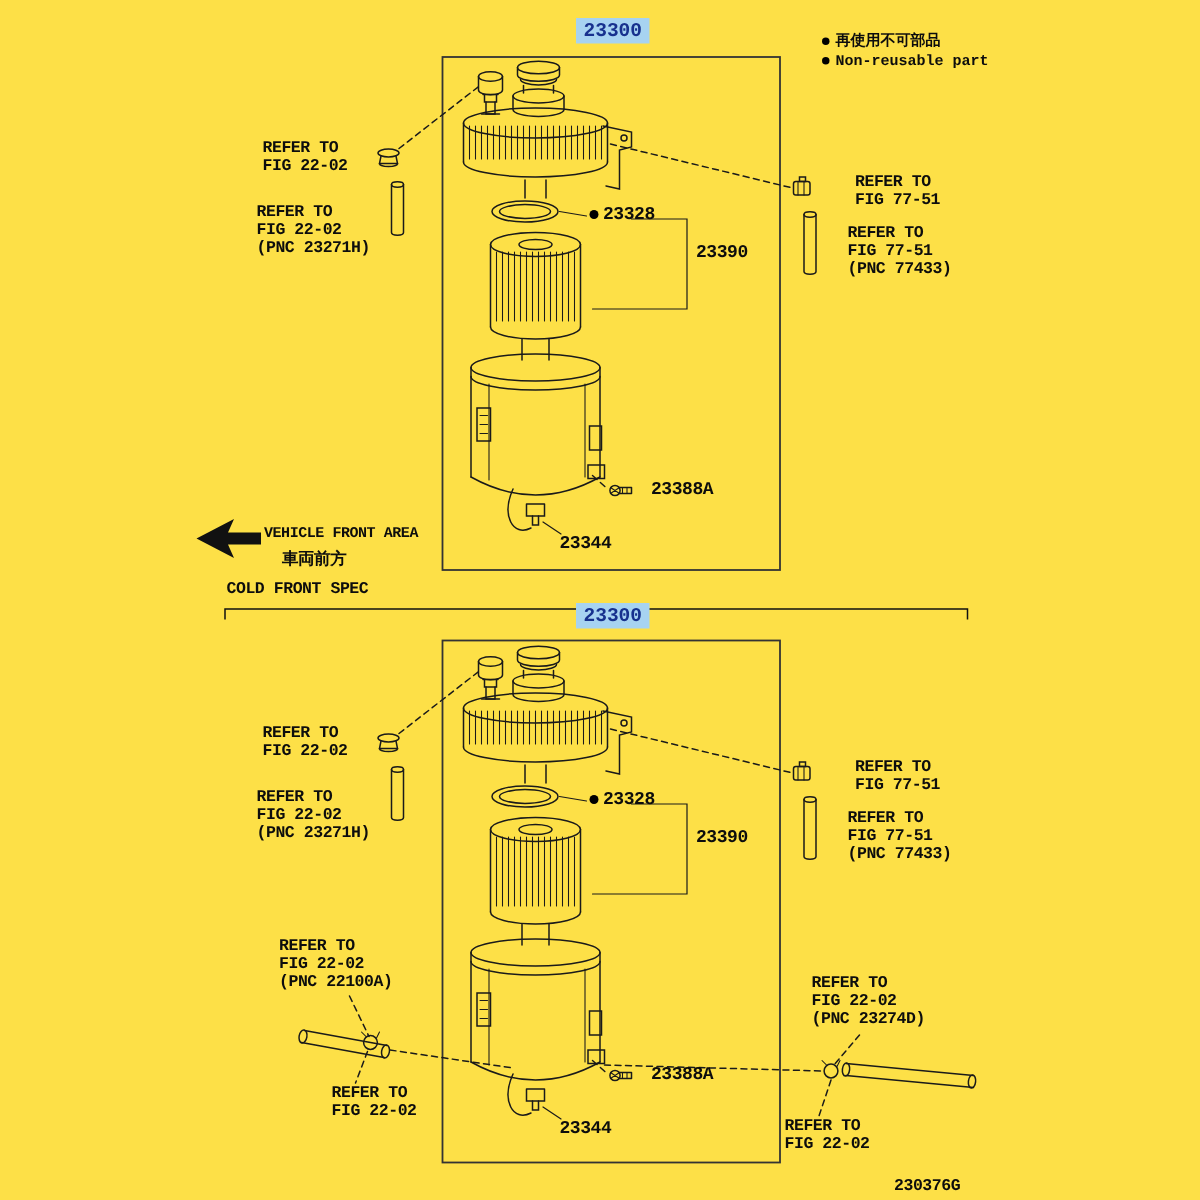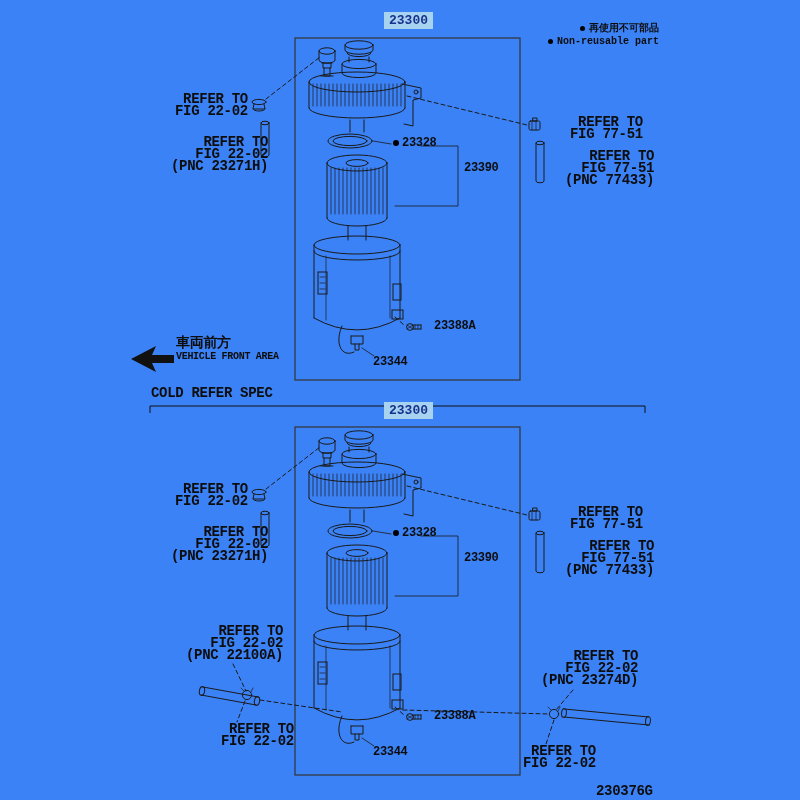--- a/index.html
+++ b/index.html
@@ -1,30 +1,30 @@
 <!DOCTYPE html>
 <html><head>
 <meta charset="utf-8">
 <style>
   * { margin:0; padding:0; box-sizing:border-box; }
   html,body { width:800px; height:800px; background:#fff; }
   body { font-family:"Liberation Mono","DejaVu Sans Mono",monospace; }
-  #stage { position:relative; width:800px; height:800px; background:#3b82f6; overflow:hidden;text-align:right; }
+  #stage { position:relative; width:800px; height:800px; background:#fde047; overflow:hidden; }
   svg.draw { position:absolute; left:0; top:0; z-index:1; }
-  .lbl { position:absolute; z-index:2; font-weight:700; font-size:14px; line-height:12px;
+  .lbl { position:absolute; z-index:2; font-weight:700; font-size:11px; line-height:12px;
          color:#0d0d0d; white-space:nowrap; letter-spacing:-0.3px; }
   .part { font-size:12px; }
   .part-main { position:absolute; z-index:3; font-weight:700; font-size:13px;
                background:#a7d3f1; color:#17318e; padding:1px 5px; letter-spacing:0; }
   .dot { display:inline-block; width:6px; height:6px; border-radius:50%; background:#000;
          margin-right:3px; vertical-align:middle; }
   .legend { position:absolute; z-index:2; font-size:10px; font-weight:700; color:#0d0d0d;
             line-height:13px; white-space:nowrap; }
   .legend .dot { width:5px; height:5px; margin-right:4px; }
-  .jp { font-family:"DejaVu Sans",sans-serif; }
+  .jp { font-family:"DejaVu Sans",sans-serif;margin-top:31px; }
   .small-en { font-size:10px; }
 </style>
 </head>
 <body>
 
 <div id="stage">
 
   <svg class="draw" width="800" height="800" viewBox="0 0 800 800">
     <defs>
       <g id="unit" stroke="#1a1a1a" fill="none" stroke-width="1" stroke-linecap="round">
@@ -196,24 +196,24 @@
   <div class="lbl part" style="left:393px;top:137px">
     <span class="dot"></span><span>23328</span>
   </div>
 
   <div class="lbl part" style="left:464px;top:162px">23390</div>
 
   <div class="lbl part" style="left:434px;top:320px">23388A</div>
 
   <div class="lbl part" style="left:373px;top:356px">23344</div>
 
-  <div class="lbl jp" style="left:176px;top:336px">車両前方</div>
+  <div class="lbl jp" style="left:188px;top:336px">車両前方</div>
   <div class="lbl small-en" style="left:176px;top:351px">VEHICLE FRONT AREA</div>
 
-  <div class="lbl" style="left:151px;top:387px">COLD REFER SPEC</div>
+  <div class="lbl" style="left:151px;top:387px">COLD FRONT SPEC</div>
 
   <div class="part-main" style="left:384px;top:402px">23300</div>
 
   <div class="lbl" style="left:175px;top:483px">
     <div>REFER TO</div>
     <div>FIG 22-02</div>
   </div>
 
   <div class="lbl" style="left:171px;top:526px">
     <div>REFER TO</div>

